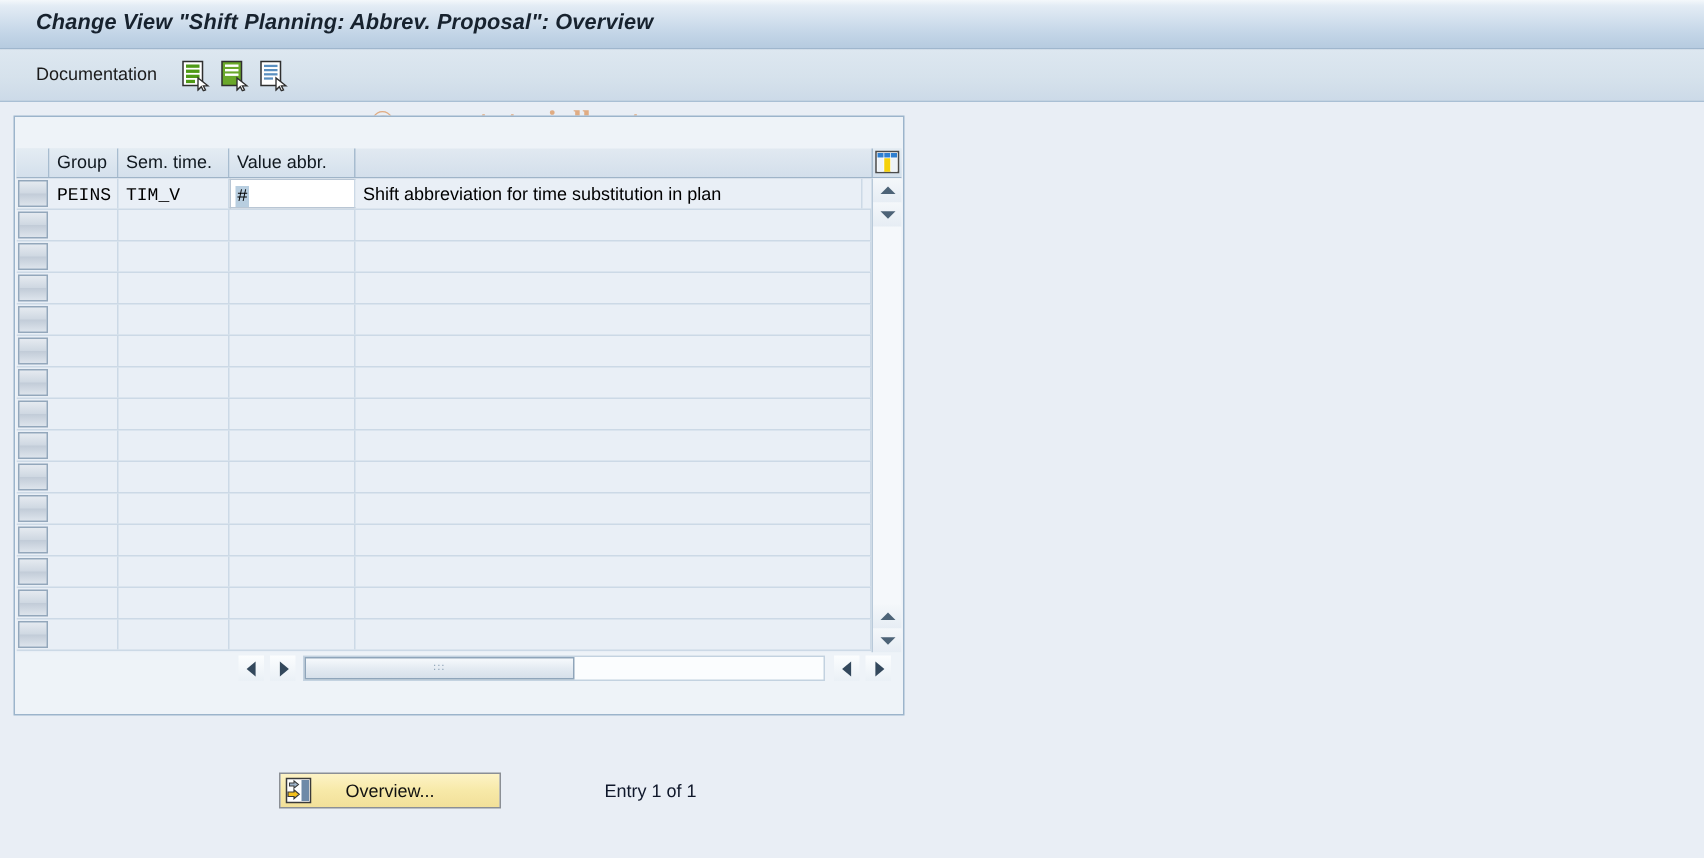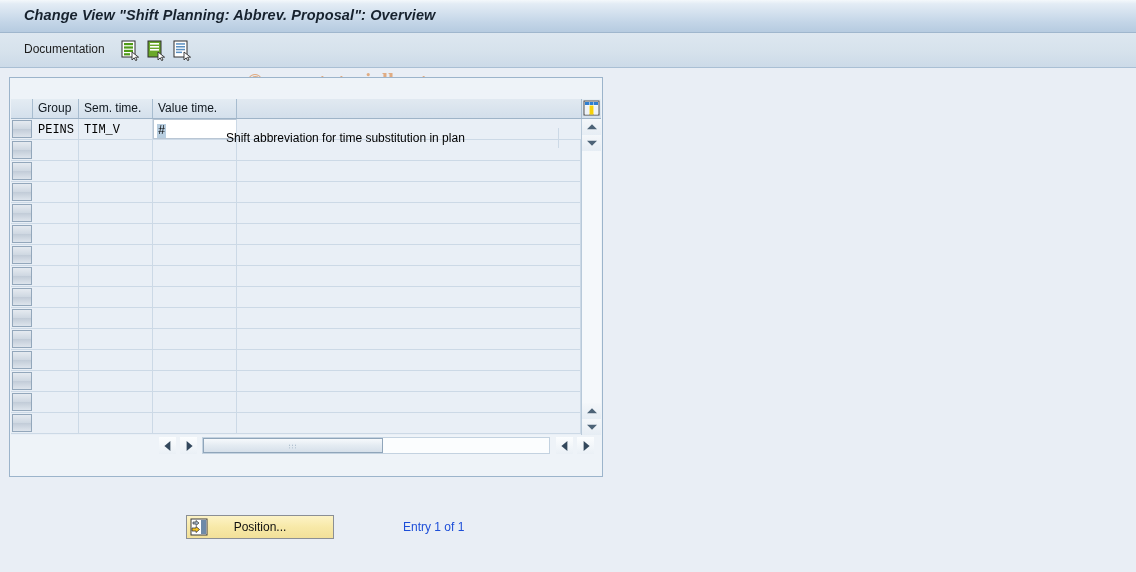--- a/index.html
+++ b/index.html
@@ -294,21 +294,21 @@
   }
   #position-icon {
     position: absolute;
     left: 3px; top: 2px;
     width: 18px; height: 18px;
   }
   #entry-status {
     position: absolute;
     left: 403px; top: 520px;
     font-size: 12px;
-    color: #1d4ed8;
+    color: #0f172a;
     white-space: nowrap;
   }
 </style>
 </head>
 <body>
 
 <div id="titlebar">
   <div class="title-text">Change View "Shift Planning: Abbrev. Proposal": Overview</div>
 </div>
 
@@ -352,42 +352,42 @@
 
 <div id="panel">
 
 
   <div id="grid">
 
     <div id="grid-head">
       <div class="hcell sel" style="left:0px;width:22px;"></div>
       <div class="hcell" style="left:22px;width:46px;">Group</div>
       <div class="hcell" style="left:68px;width:74px;">Sem. time.</div>
-      <div class="hcell" style="left:142px;width:84px;">Value time.</div>
+      <div class="hcell" style="left:142px;width:84px;">Value abbr.</div>
 
       <div id="col-config">
         <svg width="19" height="18" viewBox="0 0 19 18" xmlns="http://www.w3.org/2000/svg">
           <rect x="2" y="2" width="15" height="14" fill="#ffffff" stroke="#4b4b4b" stroke-width="1"></rect>
           <rect x="3" y="3" width="4" height="3" fill="#2f7fd0"></rect>
           <rect x="7.5" y="3" width="4" height="3" fill="#2f7fd0"></rect>
           <rect x="12" y="3" width="4" height="3" fill="#2f7fd0"></rect>
           <rect x="3" y="6.5" width="4" height="9" fill="#eef3f8"></rect>
           <rect x="7.5" y="6.5" width="4" height="9" fill="#f5d10a"></rect>
           <rect x="12" y="6.5" width="4" height="9" fill="#eef3f8"></rect>
         </svg>
       </div>
     </div>
 
     <div id="grid-body">
         <div class="grow" style="top: 0px;">
           <div class="selbox"></div>
           <div class="gcell" style="left: 22px; width: 46px;"><span class="mono">PEINS</span></div>
           <div class="gcell" style="left: 68px; width: 74px;"><span class="mono">TIM_V</span></div>
           <div class="gcell editable" style="left: 142px; width: 84px;"><span class="mono selchar">#</span></div>
-          <div class="gcell" style="left: 210px; width: 338px; margin-top: 9px;"><span>Shift abbreviation for time substitution in plan</span></div>
+          <div class="gcell" style="left: 226px; width: 338px;"><span>Shift abbreviation for time substitution in plan</span></div>
         </div>
         <div class="grow" style="top: 21px;">
           <div class="selbox"></div>
           <div class="gcell" style="left: 22px; width: 46px;"></div>
           <div class="gcell" style="left: 68px; width: 74px;"></div>
           <div class="gcell" style="left: 142px; width: 84px;"></div>
           <div class="gcell" style="left: 226px; width: 344px;"></div>
         </div>
         <div class="grow" style="top: 42px;">
           <div class="selbox"></div>
@@ -522,16 +522,16 @@
 
 <div id="position-btn">
   <div id="position-icon">
     <svg width="18" height="18" viewBox="0 0 18 18" xmlns="http://www.w3.org/2000/svg">
       <rect x="1" y="1" width="16" height="16" fill="#ffffff" stroke="#3a3a3a" stroke-width="1"></rect>
       <rect x="11" y="2" width="5" height="14" fill="#6e8aa8"></rect>
       <path d="M3 4 L6 4 L6 2.5 L9 5 L6 7.5 L6 6 L3 6 Z" fill="#9fb3c8" stroke="#3a3a3a" stroke-width="0.7"></path>
       <path d="M2 10 L6 10 L6 8.5 L9.5 11.5 L6 14.5 L6 13 L2 13 Z" fill="#f5c11e" stroke="#3a3a3a" stroke-width="0.8"></path>
     </svg>
   </div>
-  <div class="btn-label">Position...</div>
+  <div class="btn-label">Overview...</div>
 </div>
 
 <div id="entry-status">Entry 1 of 1</div>
 
 </body></html>

